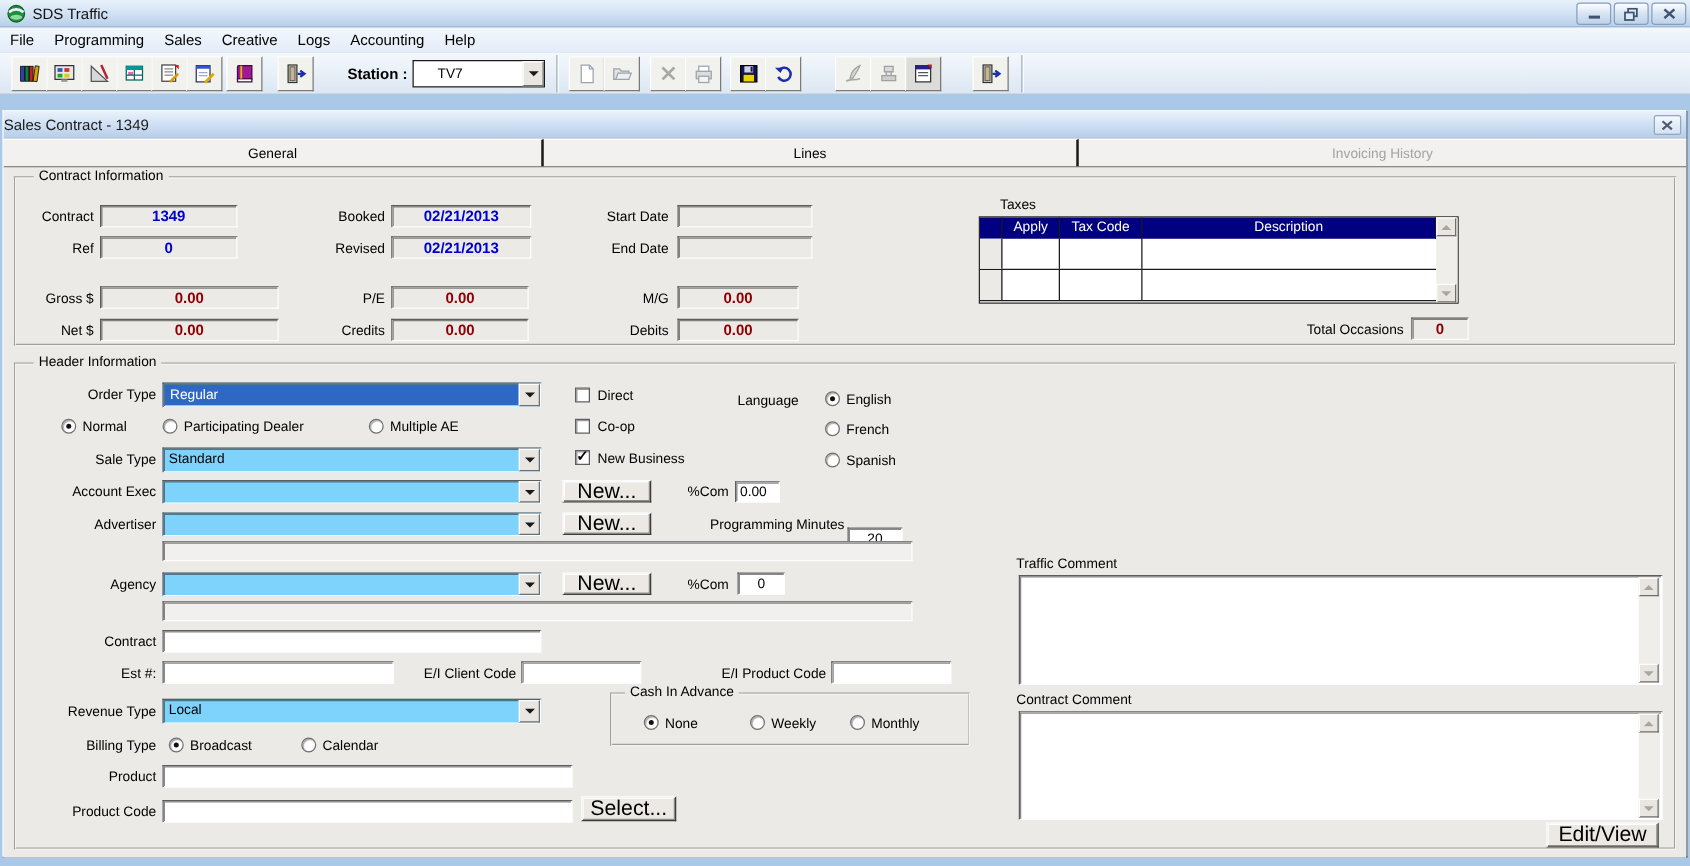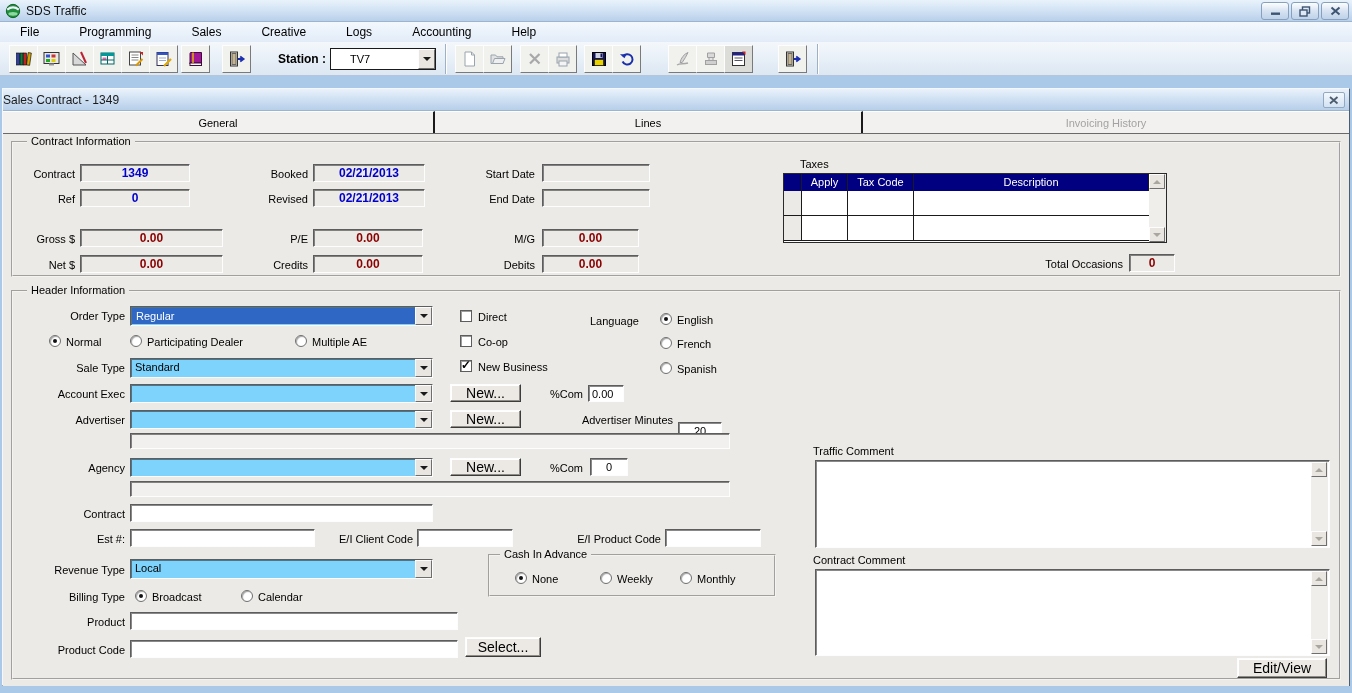--- a/index.html
+++ b/index.html
@@ -10,21 +10,21 @@
   .titlebar { position:absolute; left:0; top:0; width:1352px; height:22px;
     background:linear-gradient(180deg,#e9f2fb 0%,#d4e4f5 45%,#b9d0ea 100%);
     border-bottom:1px solid #9db4cf; display:flex; align-items:center; }
   .appicon { width:16px; height:16px; margin:0 5px 0 5px; }
   .apptitle { font-size:12px; color:#111; }
   .winbtns { position:absolute; right:3px; top:2px; display:flex; gap:2px; }
   .wb { width:28px; height:18px; background:linear-gradient(180deg,#fdfefe,#d7e3f2 50%,#bed2e9);
     border:1px solid #87a0bd; border-radius:3px; display:flex; align-items:center; justify-content:center; }
   .menubar { position:absolute; left:0; top:22px; width:1352px; height:20px;
     background:linear-gradient(180deg,#f3f8fd,#e2ecf8); display:flex; align-items:center; }
-  .mi { font-size:12px; color:#000; padding:0 20px; height:20px; line-height:20px; }
+  .mi { font-size:12px; color:#000; padding:0 8px; height:20px; line-height:20px; }
   .toolbar { position:absolute; left:0; top:42px; width:1352px; height:34px;
     background:linear-gradient(180deg,#f4f8fc,#dce7f3); border-bottom:1px solid #b3c6da; }
   .tb { position:absolute; top:3px; width:29px; height:28px; background:#f1f1ee;
     border:1px solid; border-color:#fdfdfd #7a7a7a #7a7a7a #fdfdfd; display:flex; align-items:center; justify-content:center; }
   .tb.pressedish { background:#dcdcd8; }
   .tbsep { position:absolute; top:2px; width:2px; height:30px; border-left:1px solid #9fb0c2; border-right:1px solid #ffffff; }
   .stlbl { position:absolute; left:278px; top:10px; font-size:12px; font-weight:bold; }
   .stcombo { position:absolute; left:330px; top:6px; width:106px; height:22px; background:#fff; border:1px solid #1a1a1a; display:flex; }
   .stcombo .txt { flex:1; font-size:11px; line-height:20px; padding-left:19px; }
   .ddbtn { width:17px; height:100%; background:#e9e6e1; border:1px solid; border-color:#fdfdfd #6e6e6e #6e6e6e #fdfdfd;
@@ -61,21 +61,21 @@
   .white { background:#fff; }
   .ltgray { background:#f1f0ee; }
   .val { display:block; width:100%; text-align:center; font-size:12px; font-weight:bold; line-height:16px; }
   .vblue { color:#0000cd; } .vmaroon { color:#8b0000; }
   .vplain { font-weight:normal; font-size:11px; }
   .dd { position:absolute; background:#7dd3fc; border:1px solid; border-color:#5d5d5d #fdfdfd #fdfdfd #5d5d5d;
     box-shadow:inset 1px 1px 0 rgba(40,40,40,.55); display:flex; }
   .dd .ddtxt { flex:1; font-size:11px; line-height:17px; padding-left:4px; overflow:hidden; }
   .dd .sel { background:#2e68c4; color:#fff; margin:1px 0 1px 1px; }
   .btn { position:absolute; background:#ece9e4; border:1px solid; border-color:#fdfdfd #3c3c3c #3c3c3c #fdfdfd;
-    box-shadow:inset -1px -1px 0 #8f8c86, inset 1px 1px 0 #ffffff; font-size:14px;
+    box-shadow:inset -1px -1px 0 #8f8c86, inset 1px 1px 0 #ffffff; font-size:17px;
     display:flex; align-items:center; justify-content:center; color:#000; }
   .radio { position:absolute; width:12px; height:12px; border-radius:50%; background:#fff;
     border:1px solid #6f6f6f; box-shadow:inset 1px 1px 1px rgba(0,0,0,.35); }
   .radio.on::after { content:""; position:absolute; left:3px; top:3px; width:4px; height:4px; border-radius:50%; background:#111; }
   .chk { position:absolute; width:12px; height:12px; background:#fff; border:1px solid #5d5d5d;
     box-shadow:inset 1px 1px 0 rgba(40,40,40,.45); }
   .chk.on::after { content:"\2713"; position:absolute; left:0px; top:-3px; font-size:12px; font-weight:bold; color:#000; }
   .sb { position:absolute; top:1px; bottom:1px; right:1px; width:17px; background:#f0eeeb; }
   .sbb { position:absolute; left:0; width:16px; height:15px; background:#e9e6e1; border:1px solid;
     border-color:#fdfdfd #6e6e6e #6e6e6e #fdfdfd; display:flex; align-items:center; justify-content:center; }
@@ -455,21 +455,21 @@
           <span class="lab lr" style="left:0;top:122px;width:112px">Advertiser</span>
           <div class="dd" style="left:117px;top:118px;width:303px;height:19px">
             <span class="ddtxt"></span>
             <span class="ddbtn">
                 <span class="tri-dn"></span>
               </span>
           </div>
           <div class="btn" style="left:437px;top:118px;width:71px;height:18px">
               <span>New...</span>
             </div>
-          <span class="lab lr" style="left:555px;top:122px;width:105px">Advertiser Minutes</span>
+          <span class="lab lr" style="left:555px;top:122px;width:105px">Programming Minutes</span>
           <div class="sunk white" style="left:665px;top:130px;width:44px;height:18px">
               <span class="val vplain">20</span>
             </div>
           <div class="sunk ltgray" style="left:117px;top:141px;width:600px;height:16px"></div>
 
           <span class="lab lr" style="left:0;top:170px;width:112px">Agency</span>
           <div class="dd" style="left:117px;top:166px;width:303px;height:19px">
             <span class="ddtxt"></span>
             <span class="ddbtn">
                 <span class="tri-dn"></span>

